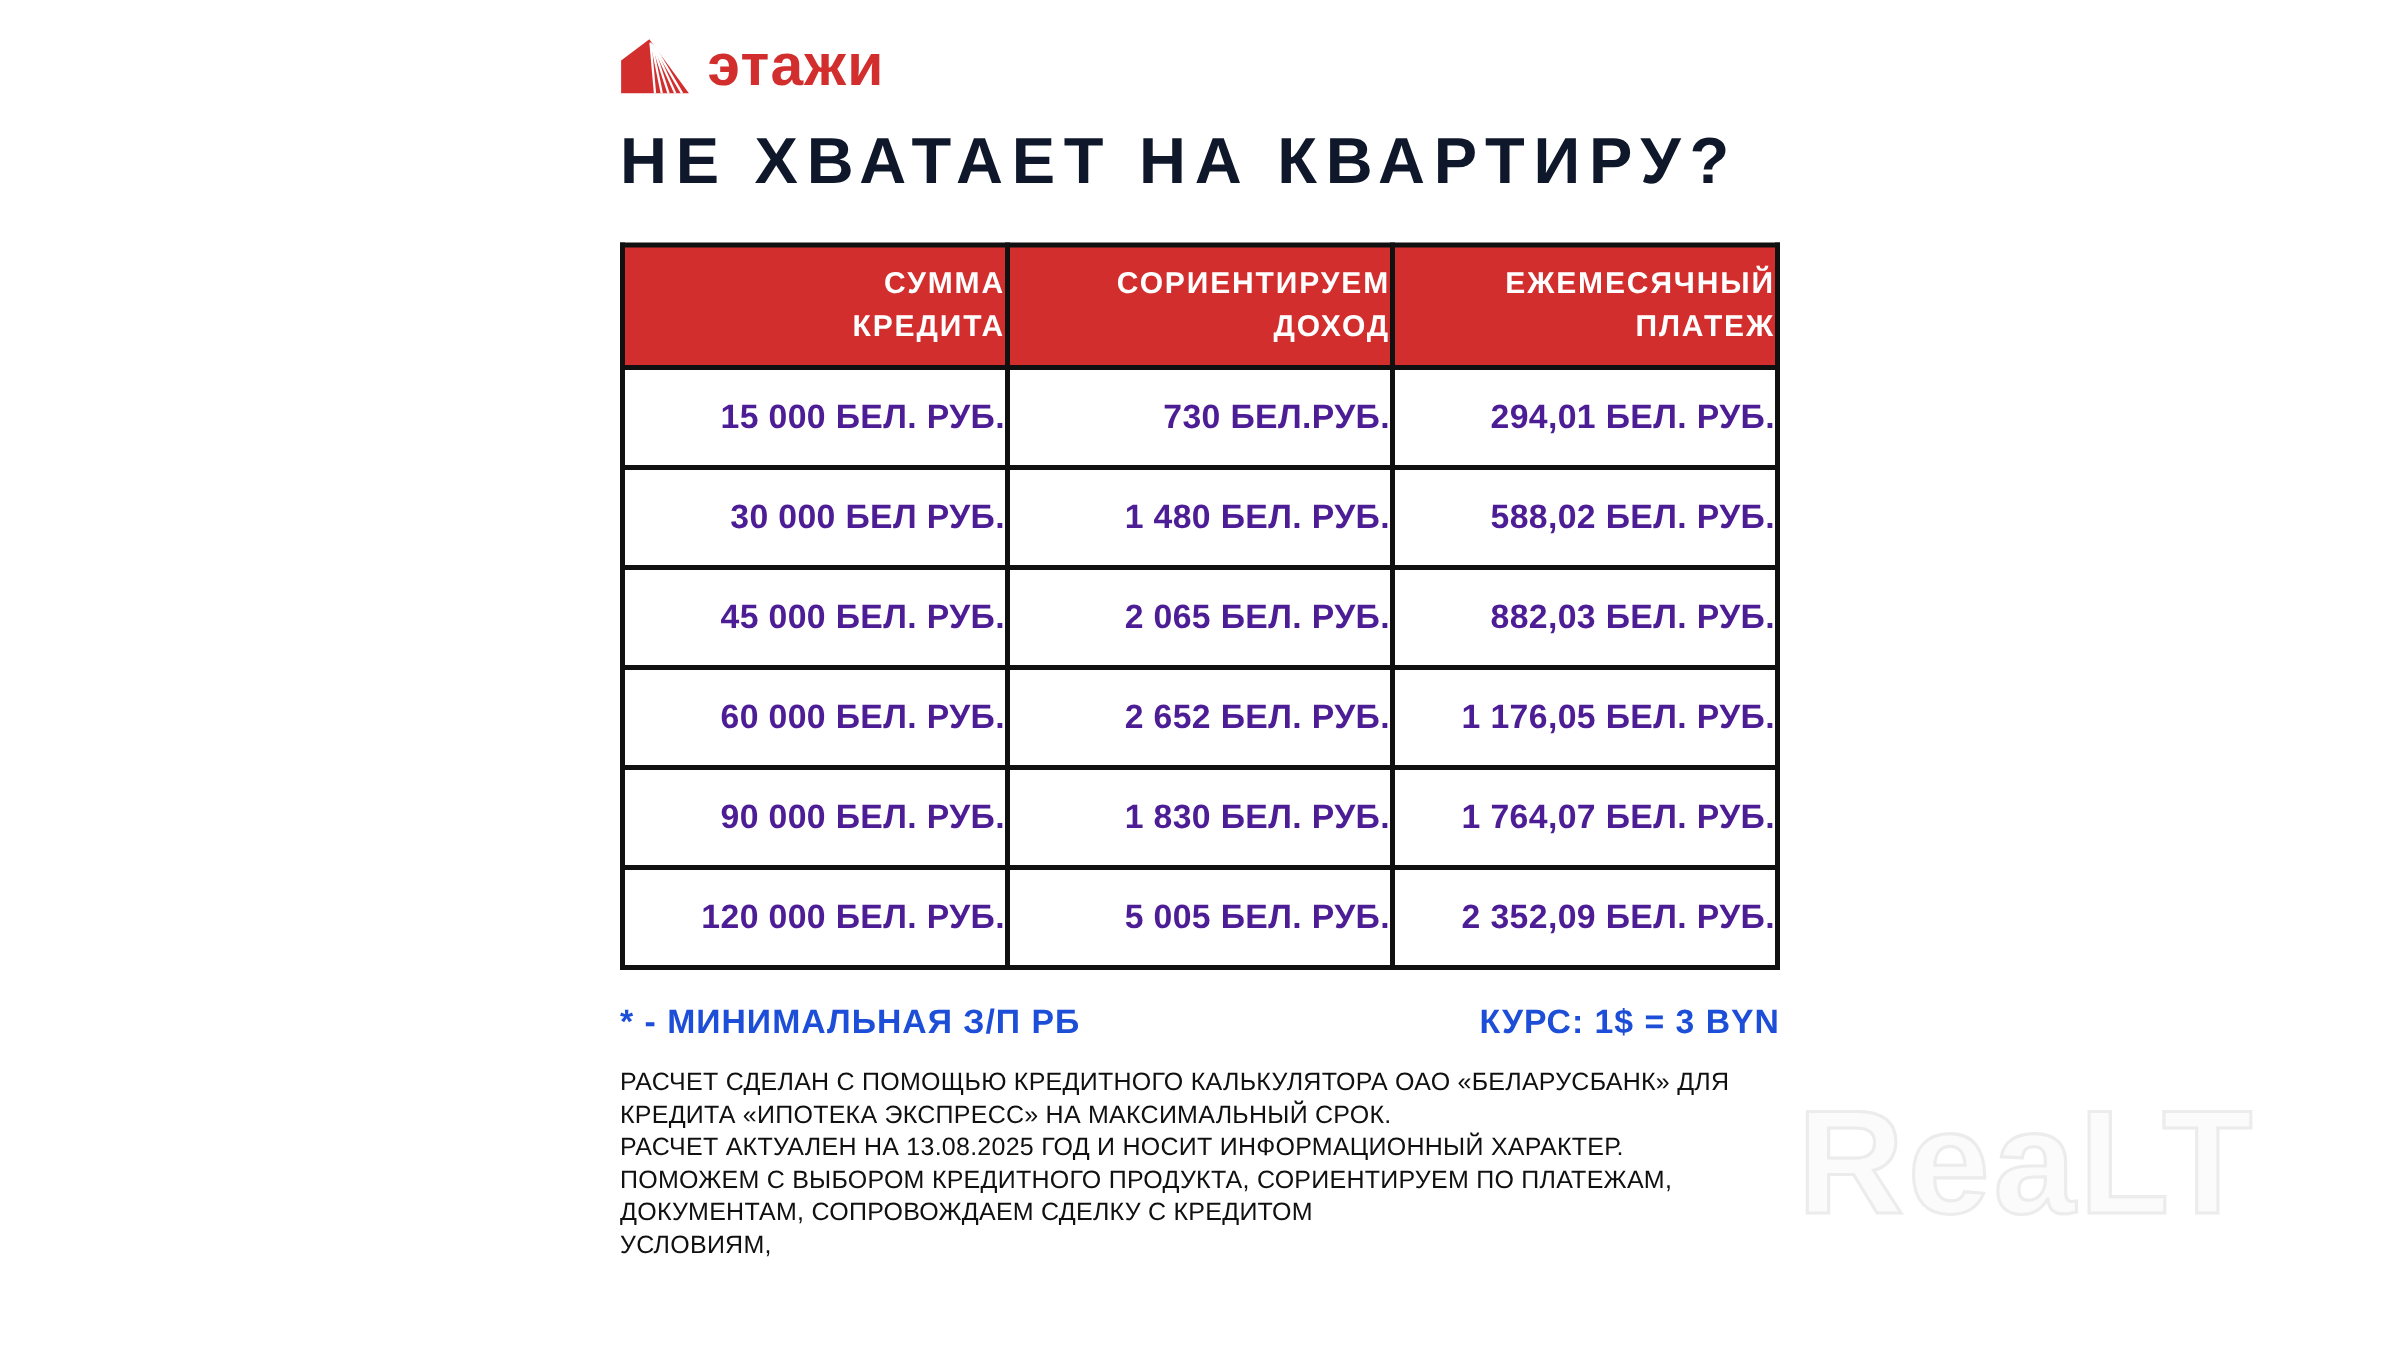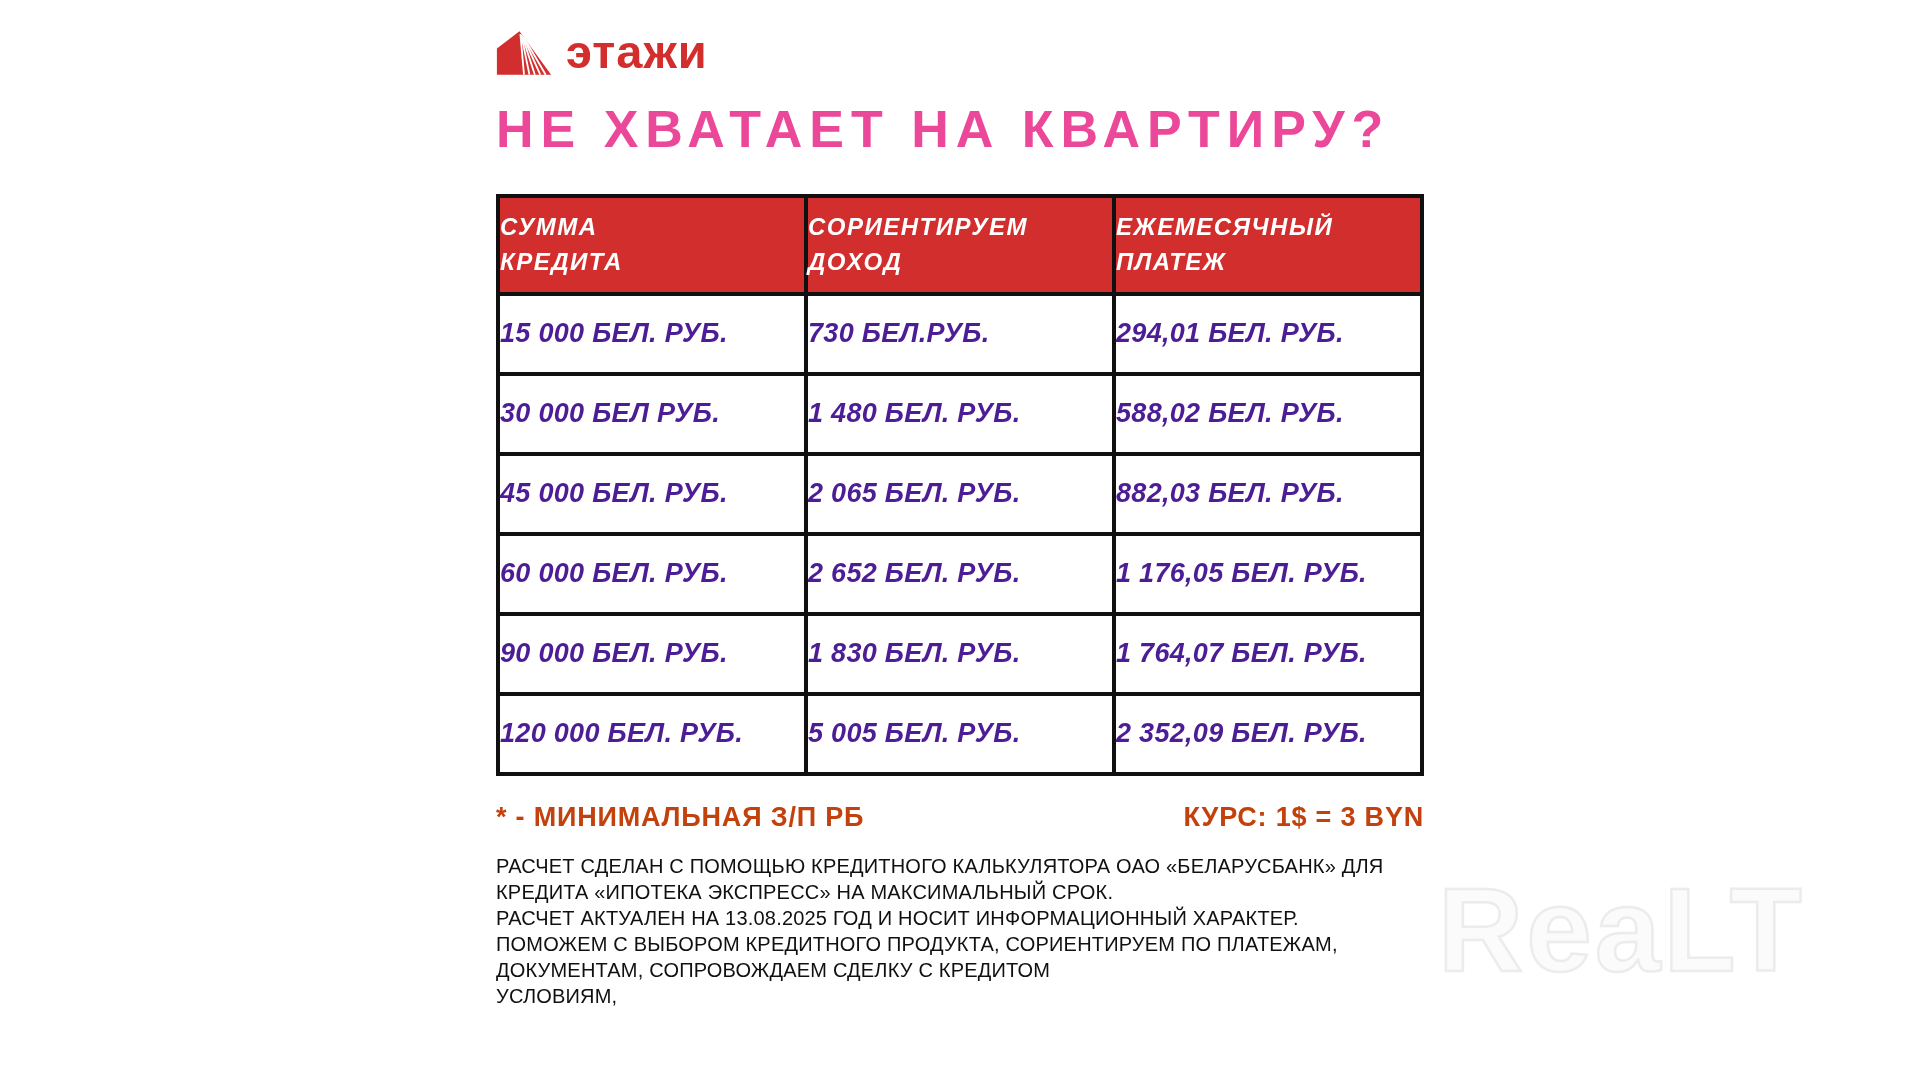--- a/index.html
+++ b/index.html
@@ -5,29 +5,29 @@
   * { margin: 0; padding: 0; box-sizing: border-box; }
   html, body { width: 1920px; height: 1080px; background: #ffffff; overflow: hidden; }
   body { font-family: "Liberation Sans", sans-serif; color: #101010; }
 
   .page { position: relative; width: 1920px; height: 958px; background: #ffffff; }
   .content { position: absolute; left: 496px; top: 28px; width: 928px; }
 
   .logo { display: flex; align-items: center; gap: 14px; height: 50px; }
   .logo-text { font-size: 47px; font-weight: 800; color: #d22e2e; letter-spacing: 1px; line-height: 1; padding-bottom: 4px; }
 
-  .title { margin-top: 22px; font-size: 52px; font-weight: 900; letter-spacing: 7px; color: #ec4899; white-space: nowrap; line-height: 1.15; }
+  .title { margin-top: 22px; font-size: 52px; font-weight: 900; letter-spacing: 7px; color: #0f172a; white-space: nowrap; line-height: 1.15; }
 
   table.loan-table { margin-top: 34px; width: 100%; border-collapse: collapse; table-layout: fixed; }
-  .loan-table th, .loan-table td { border: 4px solid #101010; text-align: left; vertical-align: middle; font-style: italic; }
+  .loan-table th, .loan-table td { border: 4px solid #101010; text-align: right; vertical-align: middle; }
   .loan-table th { background: #d22e2e; color: #ffffff; height: 98px; font-size: 24px; font-weight: 700; letter-spacing: 1.5px; line-height: 1.45; }
   .loan-table td { background: #ffffff; height: 80px; font-size: 27px; font-weight: 700; letter-spacing: 0.3px; color: #4c1d95; }
   .loan-table th span { display: block; }
 
-  .notes { margin-top: 26px; display: flex; justify-content: space-between; align-items: baseline; font-size: 27px; font-weight: 700; letter-spacing: 0.8px; color: #c2410c; }
+  .notes { margin-top: 26px; display: flex; justify-content: space-between; align-items: baseline; font-size: 27px; font-weight: 700; letter-spacing: 0.8px; color: #1d4ed8; }
 
   .disclaimer { margin-top: 20px; font-size: 20px; line-height: 26px; letter-spacing: 0.2px; font-weight: 500; color: #101010; }
 
   .watermark {
     position: absolute; left: 1438px; top: 862px;
     font-size: 118px; font-weight: 900; letter-spacing: 3px;
     color: #fbfbfb; -webkit-text-stroke: 2.5px #ececec;
     text-shadow: 0 0 1px #e9e9e9;
     white-space: nowrap; user-select: none;
   }

